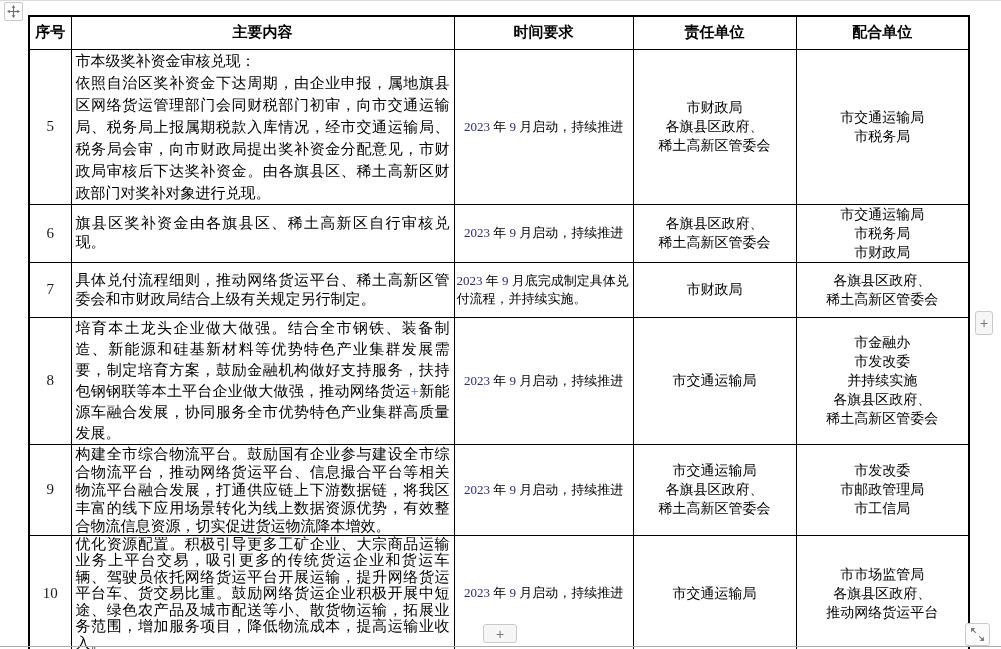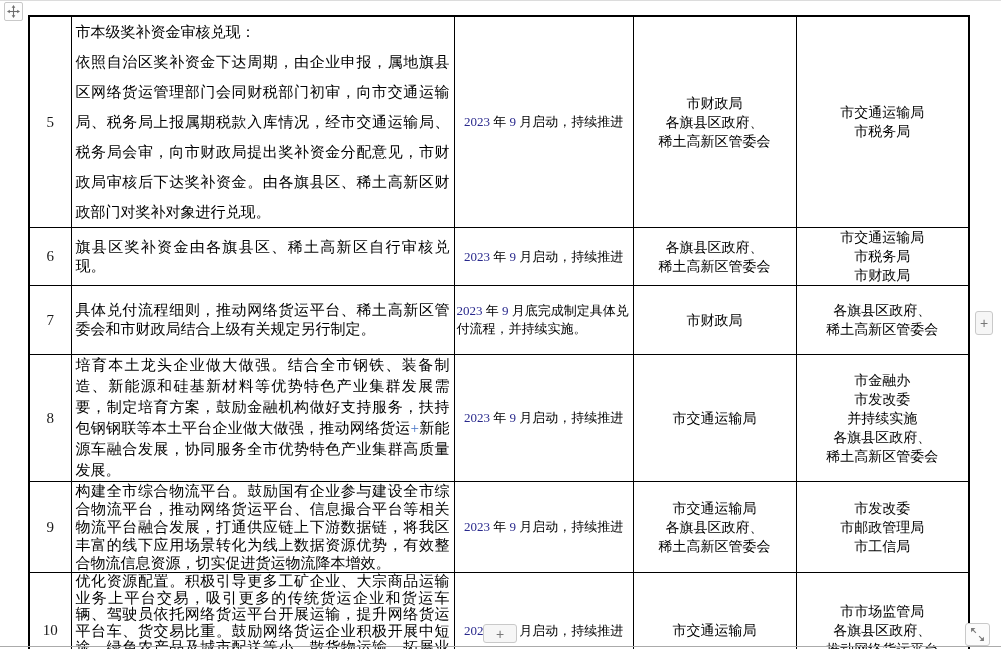--- a/index.html
+++ b/index.html
@@ -15,25 +15,25 @@
     border-collapse:collapse;table-layout:fixed;
     border:2px solid #000;
   }
   td,th{border:1px solid #000;vertical-align:middle;overflow:hidden;padding:0 3px;}
   th{font-weight:bold;font-size:15px;text-align:center;padding:0 1px;}
   td.no{text-align:center;font-size:15px;color:#1a1a1a;}
   td.content{
     text-align:justify;white-space:pre-wrap;font-size:15px;
     padding:0 4px;line-height:19px;
   }
-  tr.r0 td.content{line-height:30px;}
+  tr.r0 td.content{line-height:22px;}
   tr.r3 td.content{line-height:21px;}
   tr.r4 td.content{line-height:18px;}
   tr.r5 td.content{line-height:16.5px;}
-  td.time{font-size:13px;text-align:center;line-height:18px;padding:16px 2px;}
+  td.time{font-size:13px;text-align:center;line-height:18px;padding:2px 2px;}
   td.time.left{text-align:left;margin-top:36px;}
   td.unit{font-size:14px;text-align:center;white-space:pre-line;line-height:19px;padding:0 2px;}
   .seg-num{color:#28288c;font-family:"Liberation Serif",serif;}
   .seg-plus{color:#4472c4;}
 
   .ctrl{
     position:absolute;box-sizing:border-box;border:1px solid #c9c9c9;background:#f6f6f6;
     border-radius:3px;display:flex;align-items:center;justify-content:center;
     color:#777;font-family:"Liberation Sans",sans-serif;cursor:pointer;
   }
@@ -66,20 +66,27 @@
 
 <table class="doc">
   <colgroup>
     <col style="width:42px">
       <col style="width:383px">
       <col style="width:179px">
     <col style="width:163px">
       <col style="width:173px">
   </colgroup>
   <tbody>
+      <tr style="height:33px">
+    <th>序号</th>
+    <th>主要内容</th>
+    <th>时间要求</th>
+    <th>责任单位</th>
+    <th>配合单位</th>
+  </tr>
 
   <tr class="r0" style="height:148px">
     <td class="no">5</td>
     <td class="content"><span>市本级奖补资金审核兑现：
 依照自治区奖补资金下达周期，由企业申报，属地旗县区网络货运管理部门会同财税部门初审，向市交通运输局、税务局上报属期税款入库情况，经市交通运输局、税务局会审，向市财政局提出奖补资金分配意见，市财政局审核后下达奖补资金。由各旗县区、稀土高新区财政部门对奖补对象进行兑现。</span></td>
     <td class="time"><span class="seg-num">2023</span><span> 年 </span><span class="seg-num">9</span><span> 月启动，持续推进</span></td>
     <td class="unit">市财政局
 各旗县区政府、
 稀土高新区管委会</td>
     <td class="unit">市交通运输局

